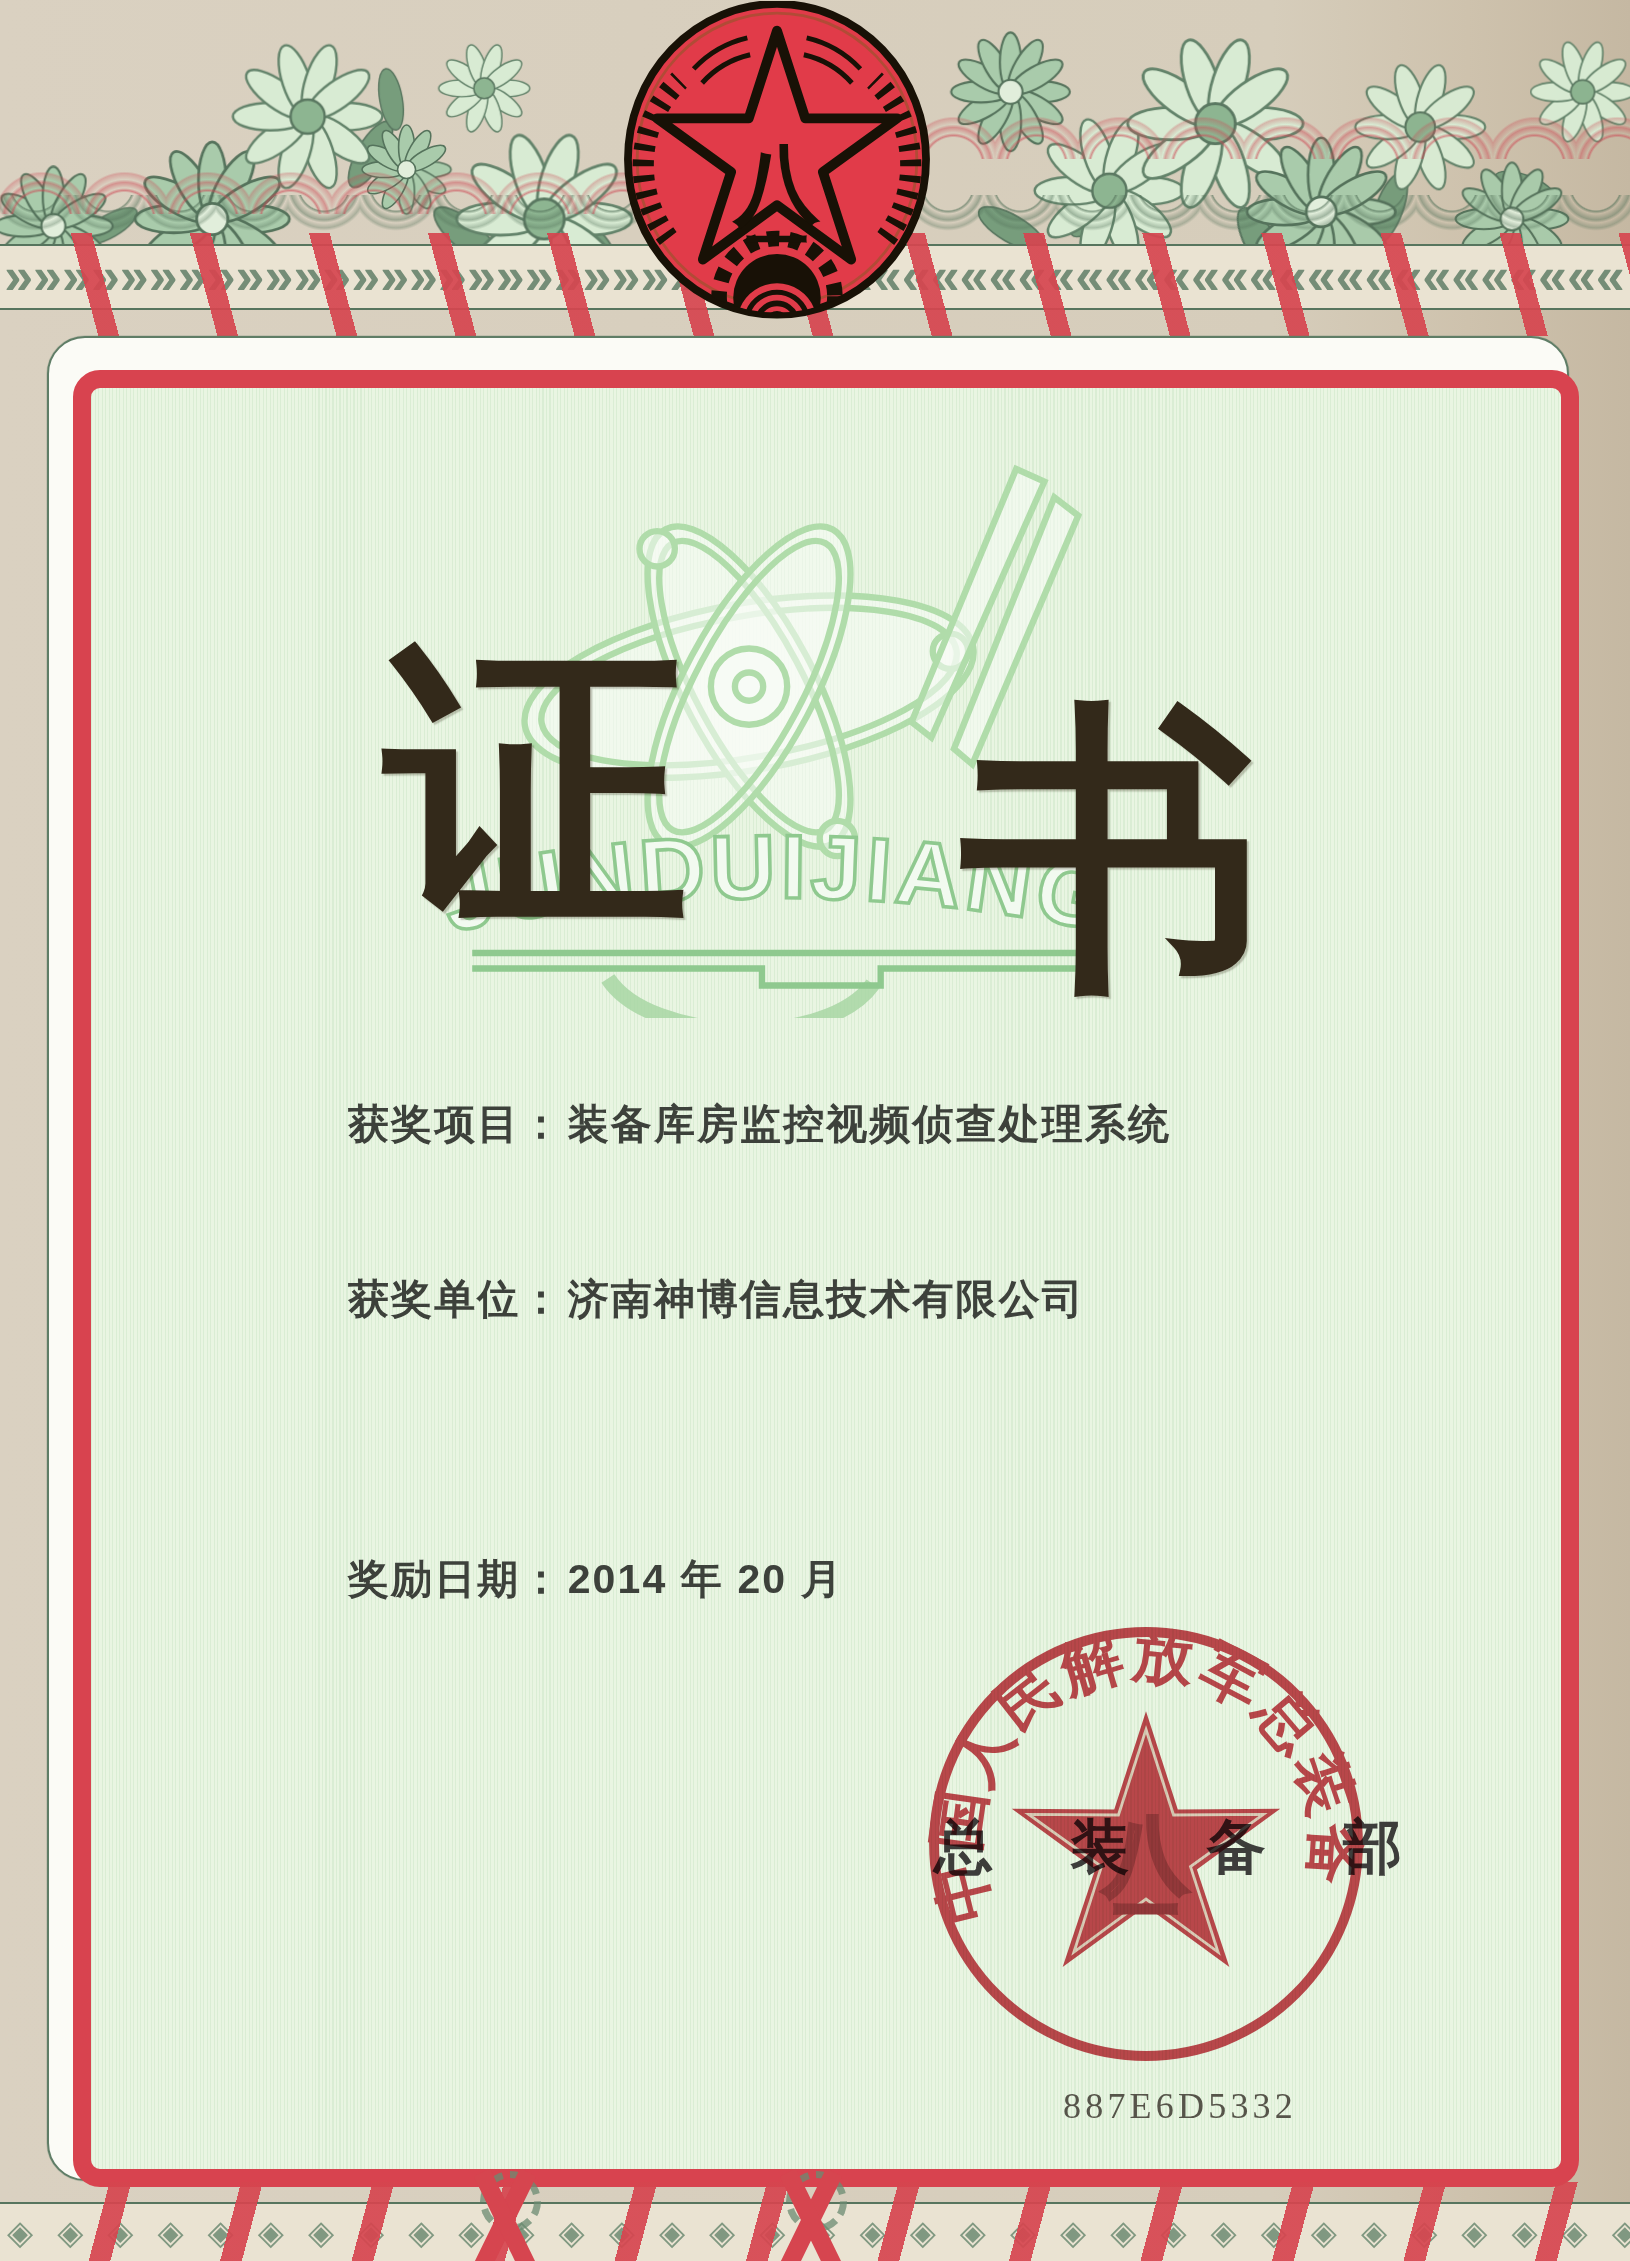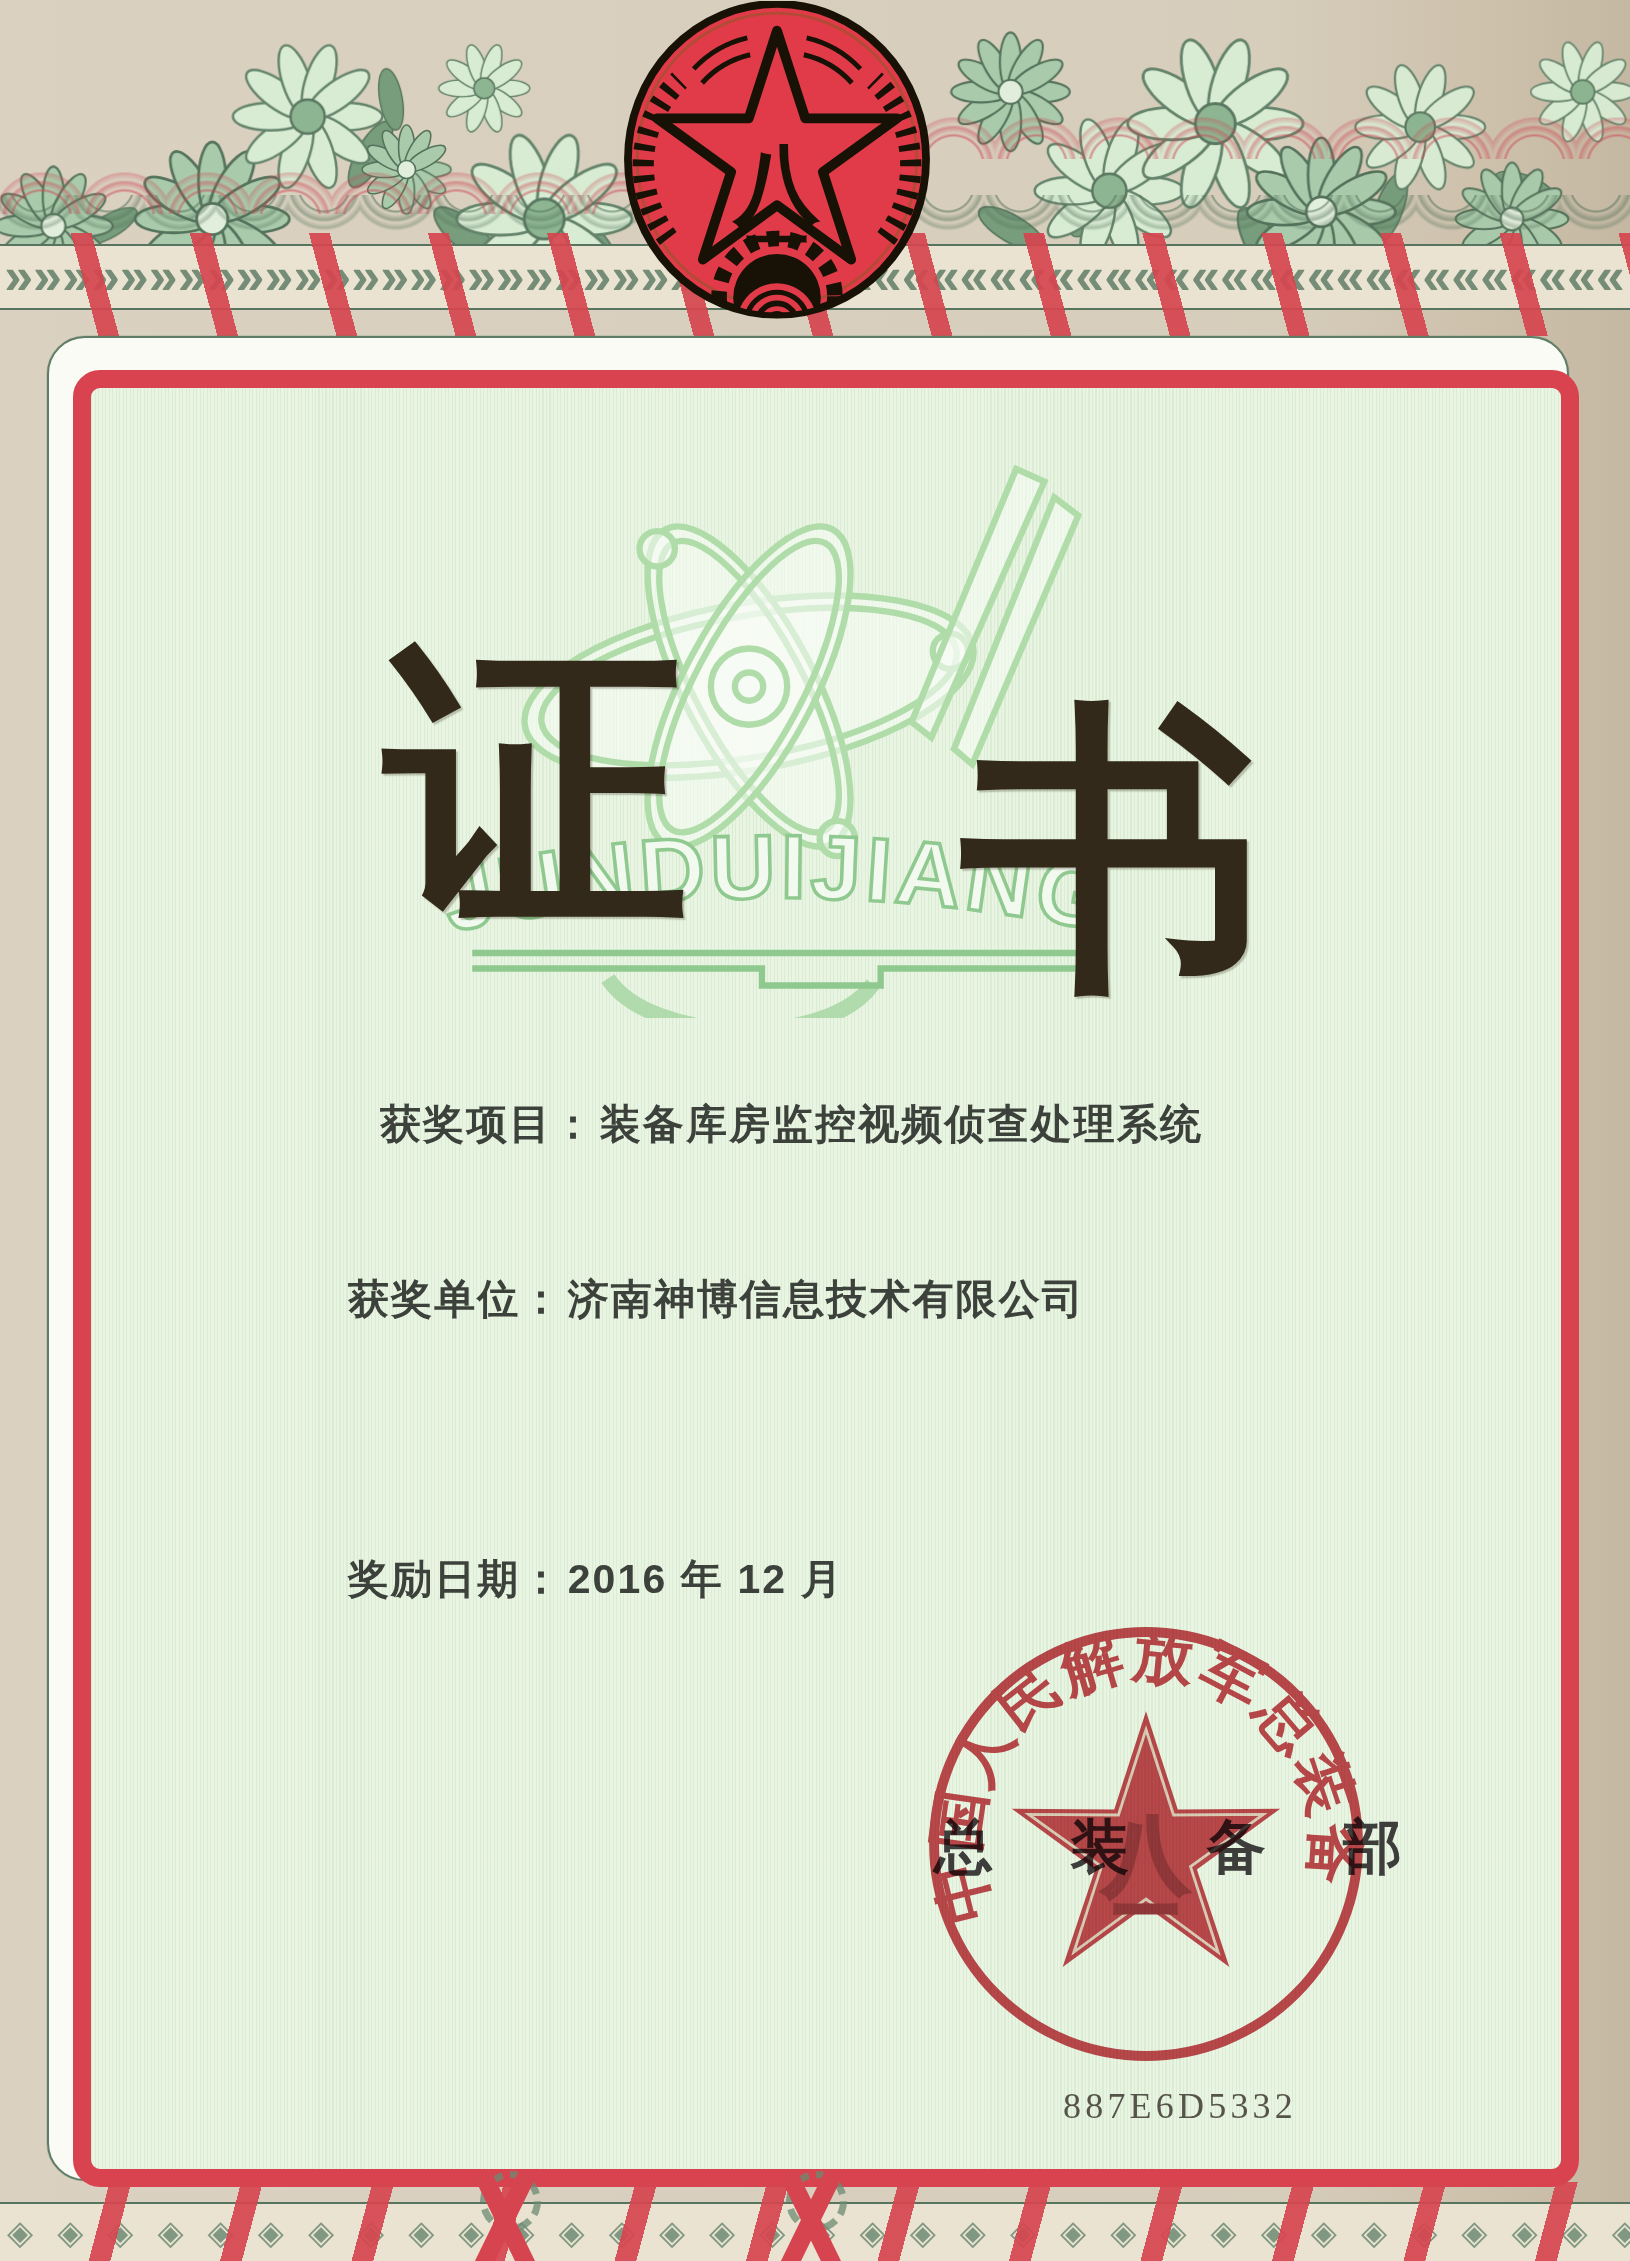--- a/index.html
+++ b/index.html
@@ -51,21 +51,21 @@
   .watermark{position:absolute;left:424px;top:432px;width:749px;height:594px;}
   .wmbanner{position:absolute;left:431px;top:806px;width:693px;height:212px;}
   
   .cal{position:absolute;font-family:"DejaVu Serif","Liberation Serif",serif;font-weight:700;
     font-size:304px;line-height:1;color:#33291a;text-shadow:2.1px 2.1px 1.4px rgba(40,30,10,.25);}
   .cal-zheng{left:385px;top:635px;}
   .cal-shu{left:960px;top:697px;}
   
   .field{position:absolute;left:348px;white-space:nowrap;font-weight:700;
     font-size:41px;color:#3d413b;letter-spacing:2.1px;}
-  .f1{top:1097px;margin-left:32px;} .f2{top:1272px;} .f3{top:1413px;} .f4{top:1552px;} .f5{top:1689px;}
+  .f1{top:1097px;} .f2{top:1272px;} .f3{top:1413px;} .f4{top:1552px;} .f5{top:1689px;}
   .field .val{margin-left:4.2px;}
   
   .issuer{position:absolute;left:934px;top:1808px;width:468px;display:flex;
     justify-content:space-between;font-size:59px;font-weight:700;color:#3d3d3b;}
   .seal{position:absolute;left:927px;top:1625px;width:438px;height:438px;
     mix-blend-mode:multiply;opacity:.95;}
   .serial{position:absolute;left:1063px;top:2085px;font-family:Liberation Serif, serif;
     font-size:36px;letter-spacing:4.2px;color:#56544a;}
 </style>
 </head>
@@ -207,21 +207,21 @@
     </text>
     <path d="M 58 208 H 922" stroke="#8fc98f" stroke-width="9" fill="none"></path>
     <path d="M 58 230 H 468 L 468 254 L 636 254 L 636 230 H 922" stroke="#8fc98f" stroke-width="9" fill="none"></path>
   </svg>
 
   <div class="cal cal-zheng">证</div>
   <div class="cal cal-shu">书</div>
 
   <div class="field f1"><span>获奖项目：</span><span class="val">装备库房监控视频侦查处理系统</span></div>
   <div class="field f2"><span>获奖单位：</span><span class="val">济南神博信息技术有限公司</span></div>
-  <div class="field f4"><span>奖励日期：</span><span class="val">2016 年 12 月</span></div>
+  <div class="field f4"><span>奖励日期：</span><span class="val">2014 年 20 月</span></div>
 
   <div class="issuer">
     <span>总</span>
     <span>装</span>
     <span>备</span>
     <span>部</span>
   </div>
 
   <svg class="seal" viewBox="0 0 620 620">
     <defs>

